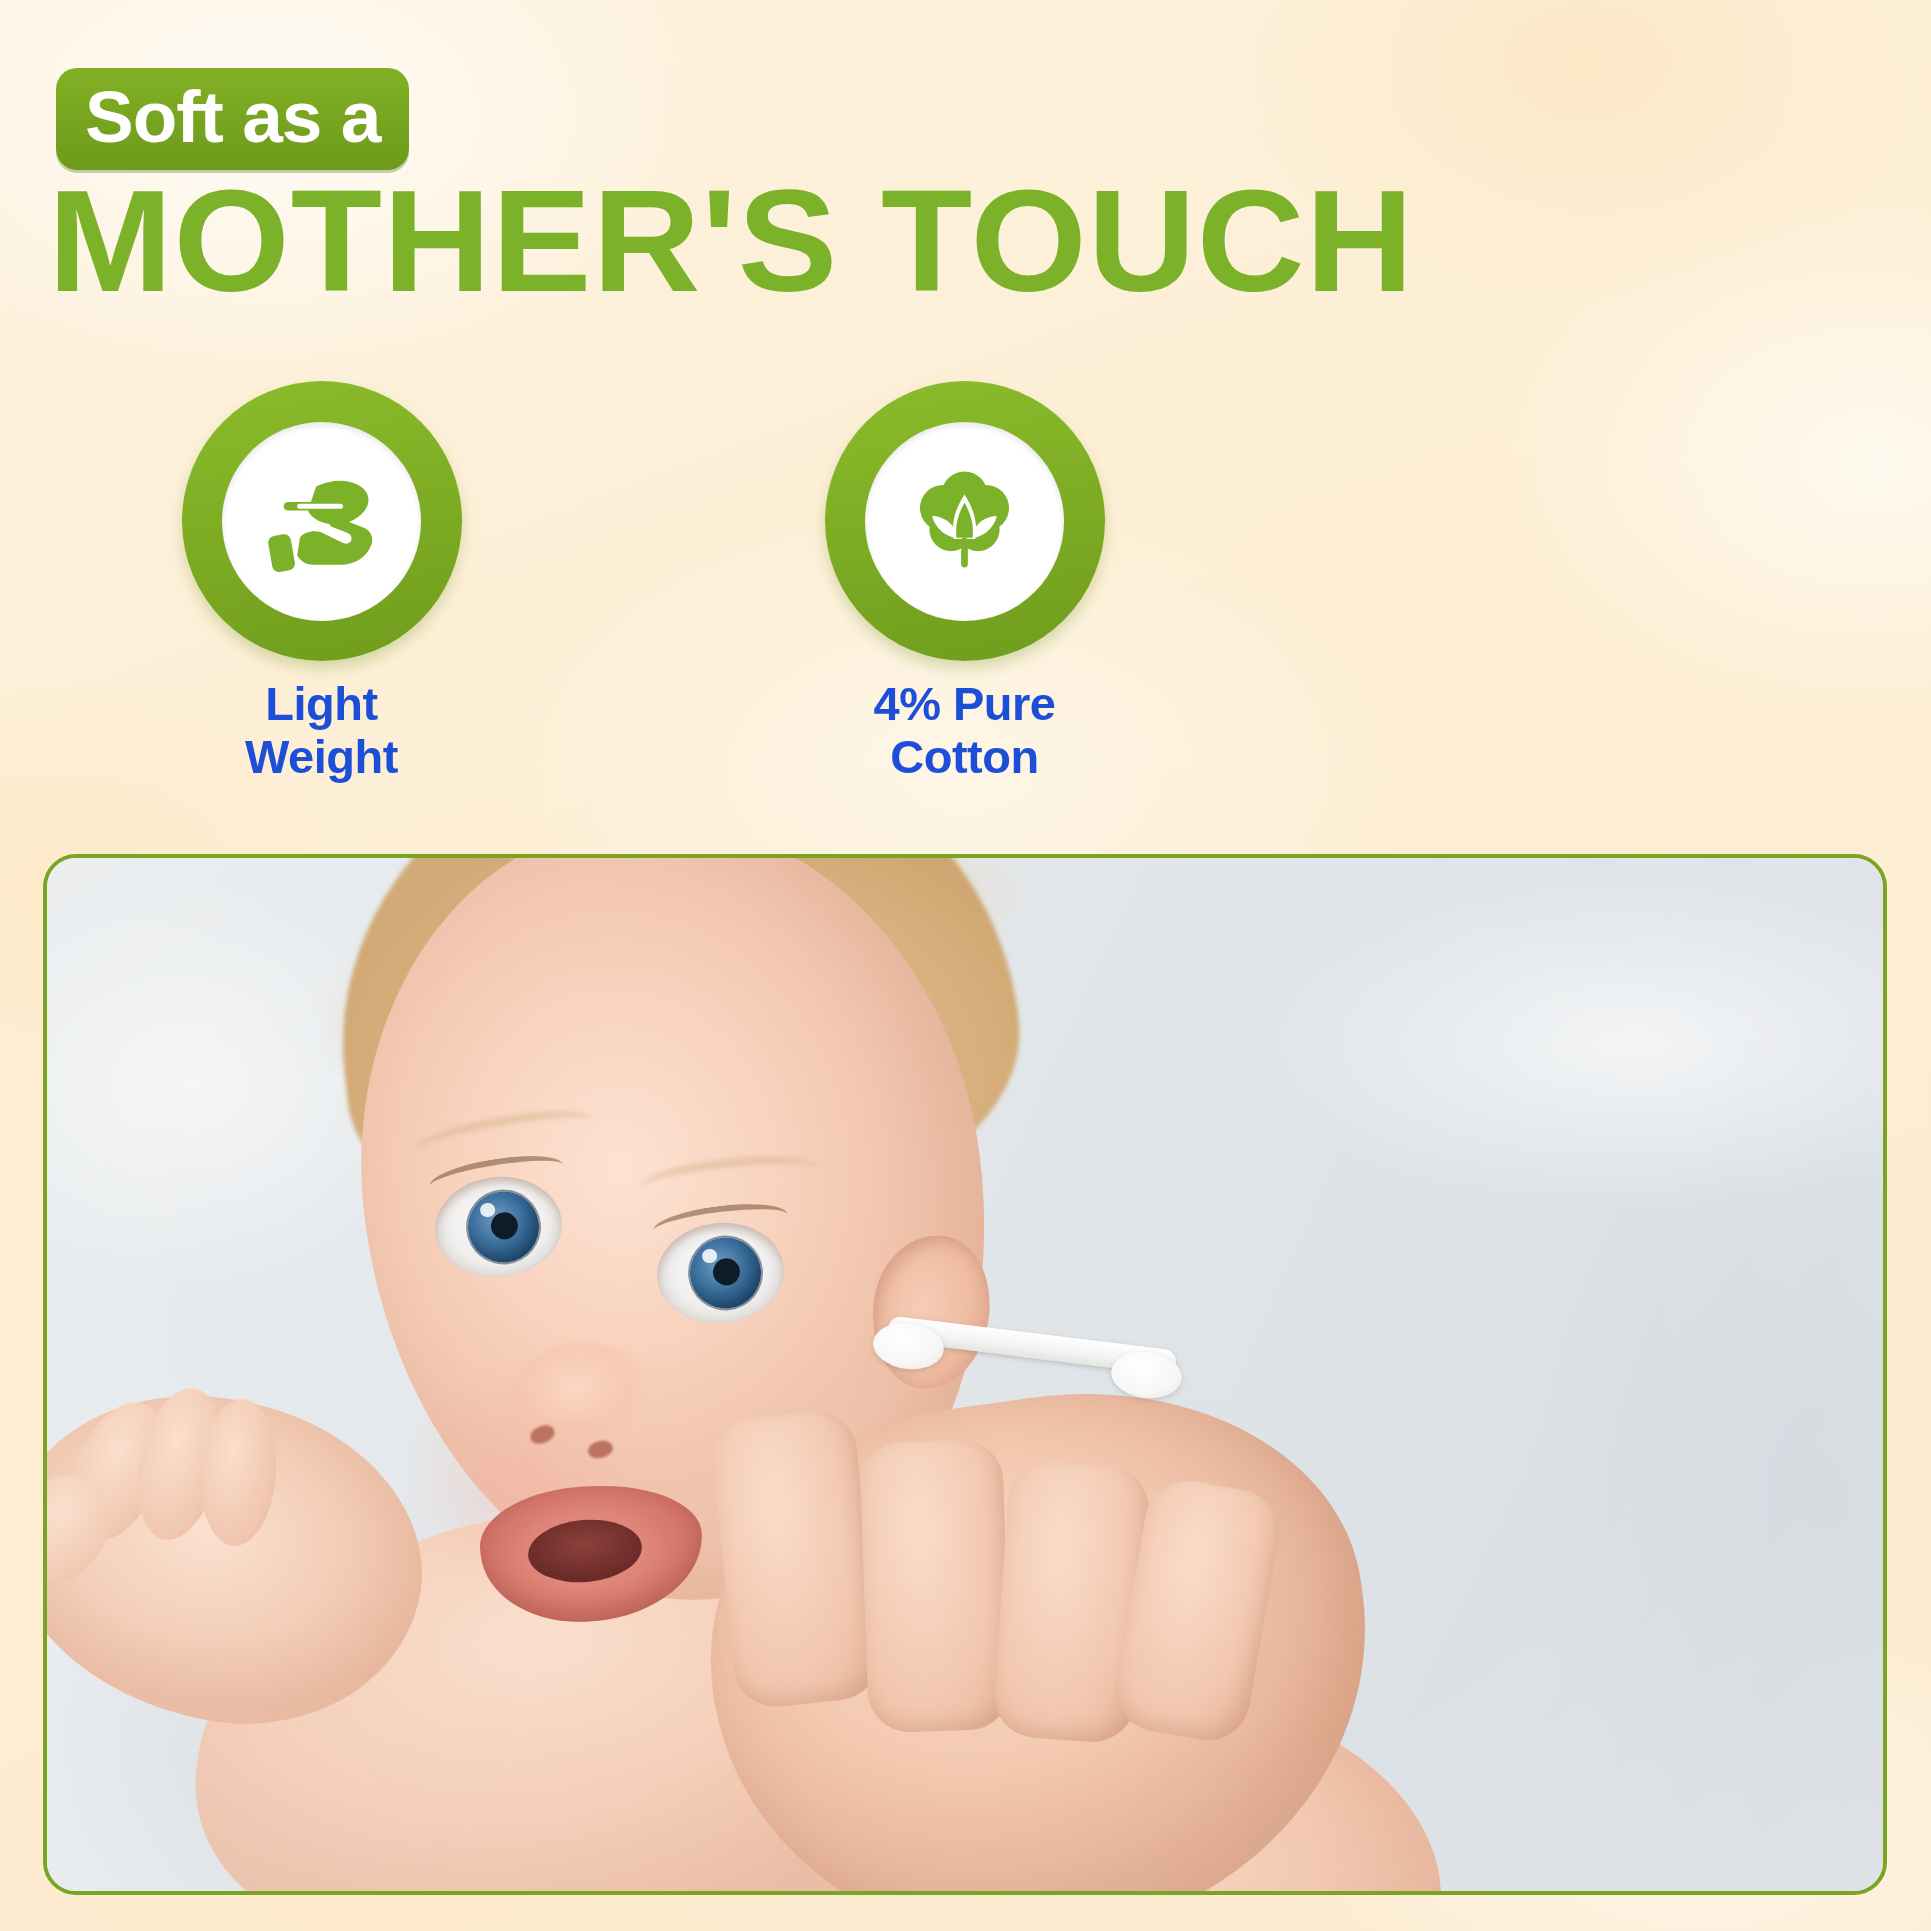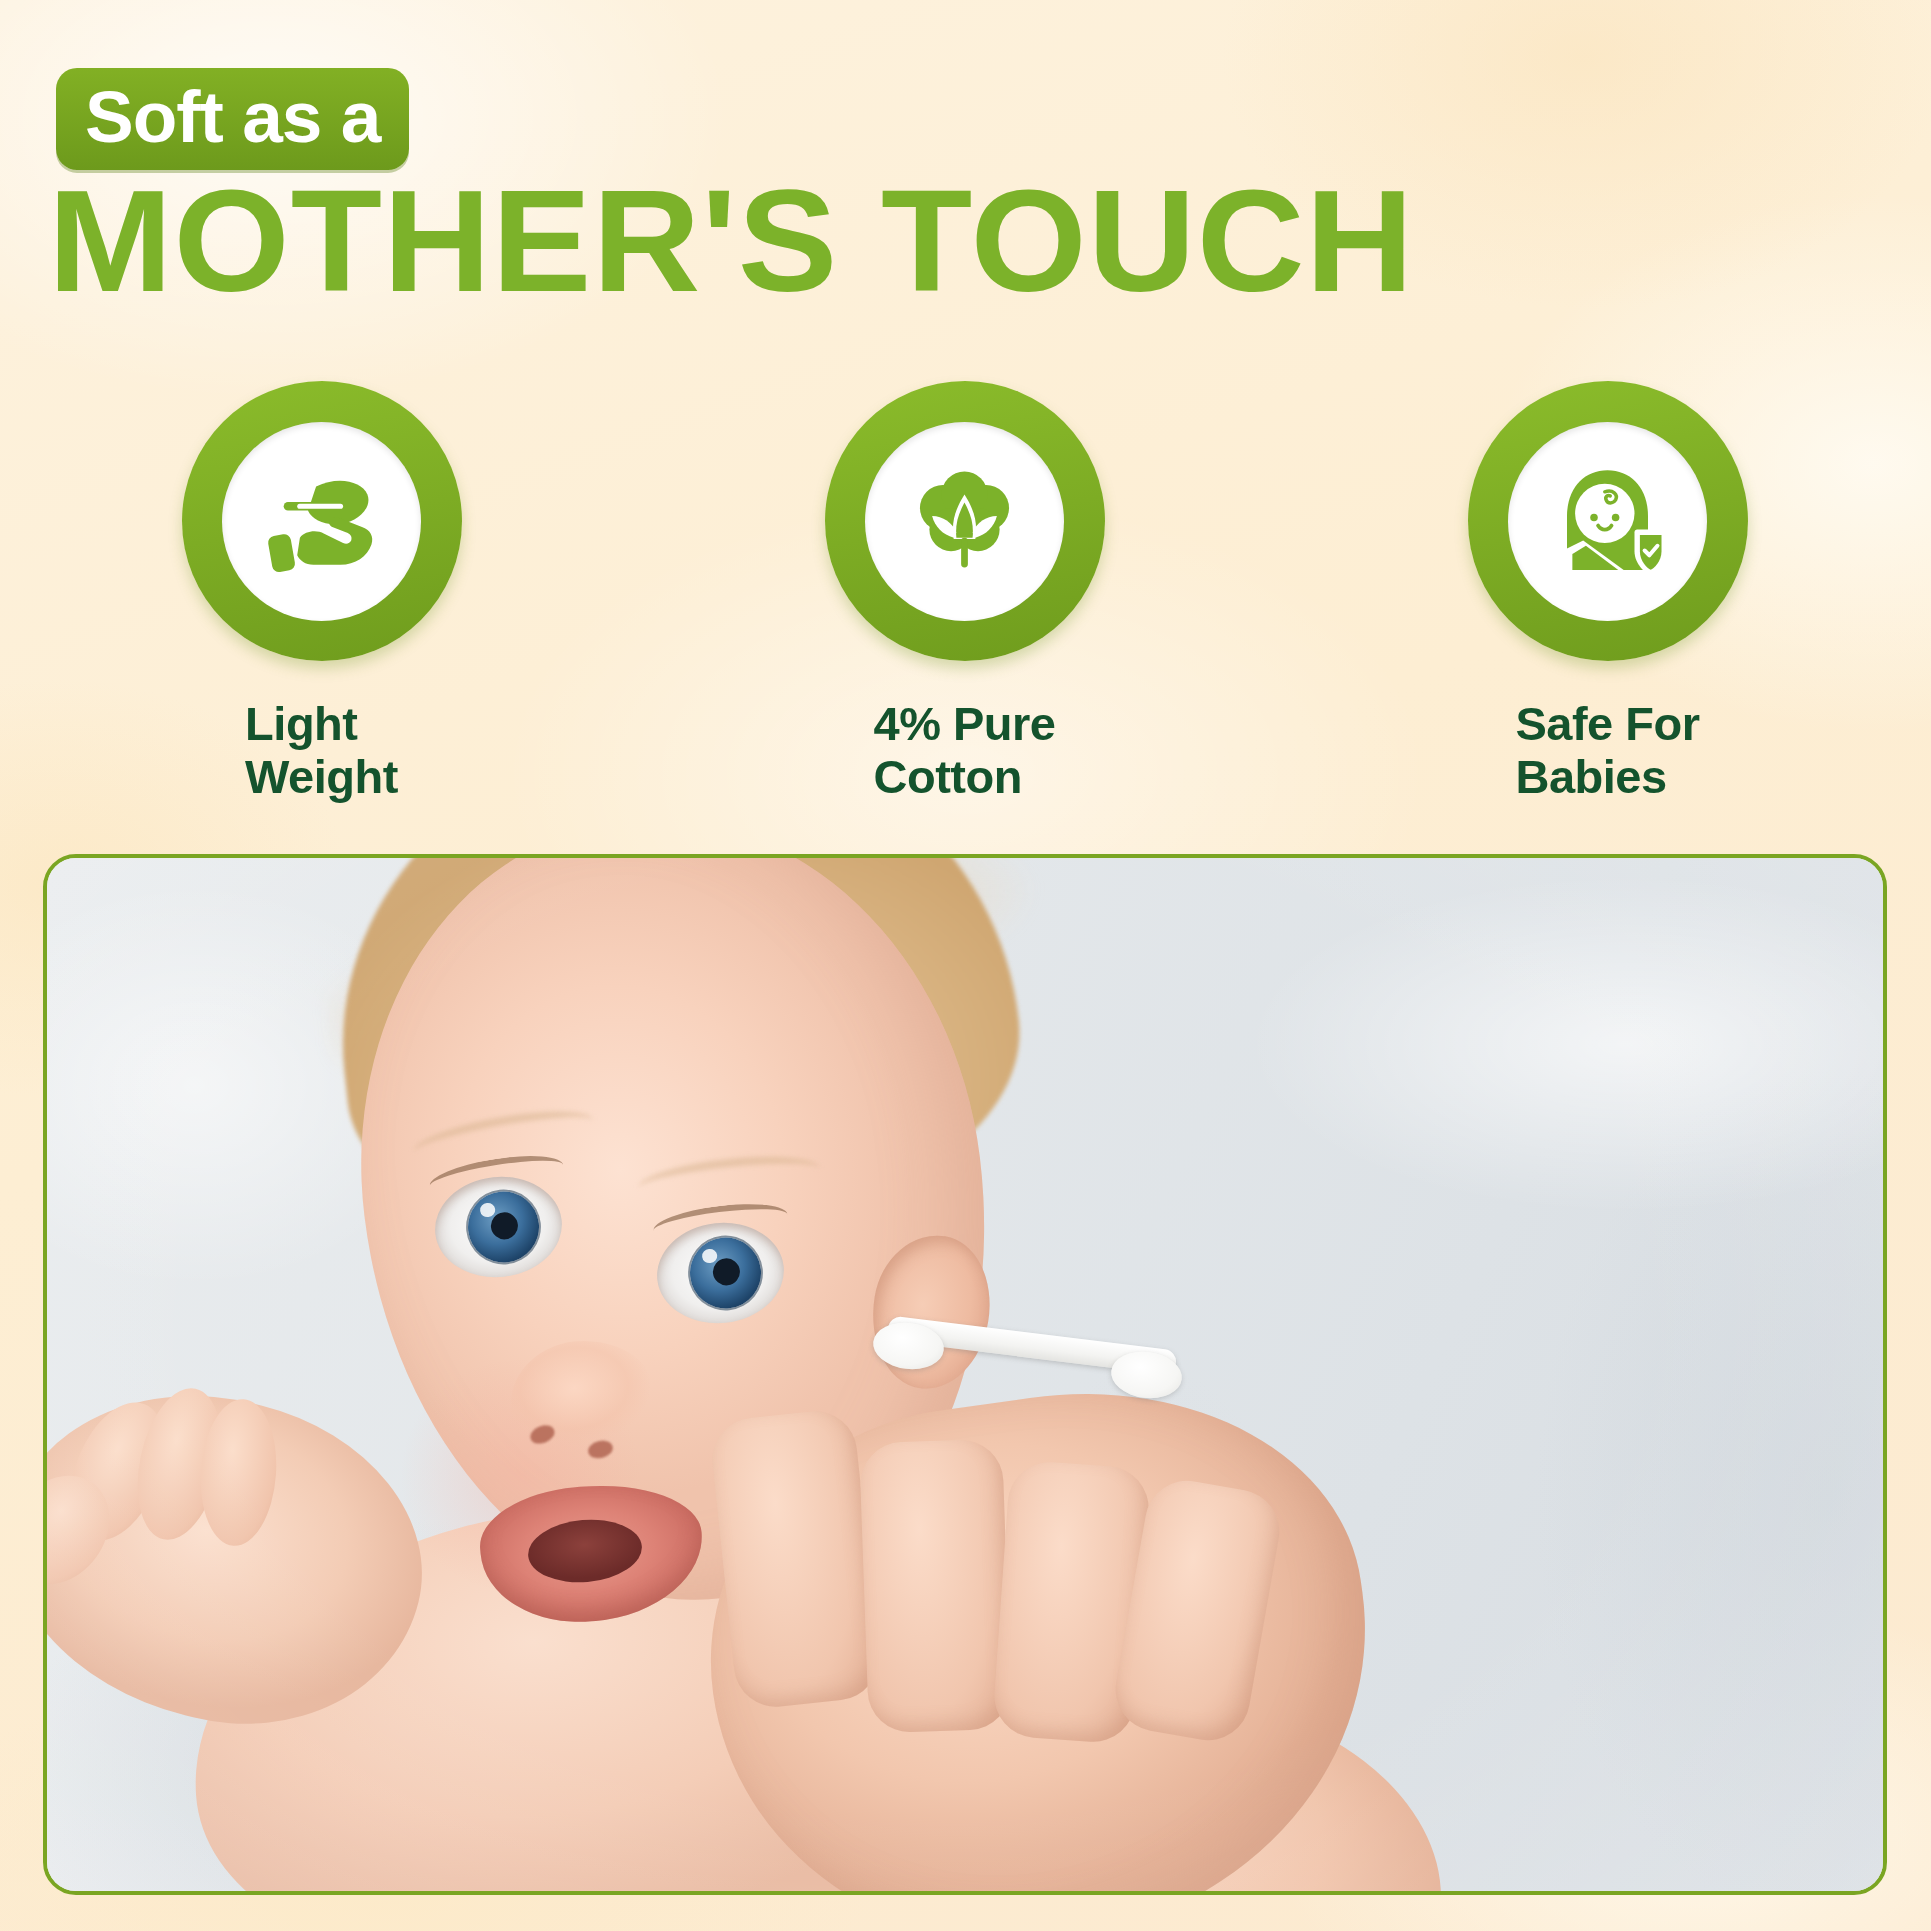--- a/index.html
+++ b/index.html
@@ -77,25 +77,26 @@
   .feature-badge-inner{
     width:199px; height:199px;
     border-radius:50%;
     background:#ffffff;
     display:flex; align-items:center; justify-content:center;
     box-shadow:inset 0 2.9px 6.8px rgba(0,0,0,.10);
   }
   .feature-badge-inner svg{ width:135px; height:135px; display:block; }
 
   .feature-label{
-    margin-top:37px;
-    color:#14532d;
+    margin-top:17px;
+    color:#1d4ed8;
     font-size:47px;
     font-weight:bold;
     line-height:1.12;
+    text-align:center;
     letter-spacing:-0.5px;
     white-space:pre-line;
   }
 
   
   #photo-frame{
     position:absolute; left:43px; top:854px;
     width:1844px; height:1041px;
     border:4.8px solid #7aa522;
     border-radius:33px;
@@ -358,49 +359,20 @@
             <path d="M58 62 C66 60 72 54 74 46 C66 46 59 51 56 58 Z" fill="#ffffff"></path>
 
             <rect x="47.5" y="62" width="5" height="22" rx="2.5" fill="#7cb22a"></rect>
           </svg>
         </div>
       </div>
       <div class="feature-label">4% Pure
 Cotton</div>
     </div>
 
-    <div class="feature">
-      <div class="feature-badge">
-        <div class="feature-badge-inner">
-          <svg viewBox="0 0 100 100">
-
-            <path d="M50 12 C68 12 80 26 80 46 L80 86 L20 86 L20 46 C20 26 32 12 50 12 Z" fill="#7cb22a"></path>
-
-            <circle cx="48" cy="44" r="22" fill="#ffffff"></circle>
-
-            <path d="M48 28 C54 26 58 30 56 34 C54 37 50 37 49 34 C48 32 50 30 52 31" fill="none" stroke="#7cb22a" stroke-width="2.6" stroke-linecap="round"></path>
-
-            <circle cx="40" cy="47" r="2.8" fill="#7cb22a"></circle>
-            <circle cx="56" cy="47" r="2.8" fill="#7cb22a"></circle>
-
-            <path d="M43 53 C45.5 57 50.5 57 53 53" fill="none" stroke="#7cb22a" stroke-width="2.8" stroke-linecap="round"></path>
-
-            <path d="M32 64 L62 86 L20 86 L20 70 Z" fill="#ffffff"></path>
-            <path d="M34 68 L58 86 L24 86 L24 74 Z" fill="#7cb22a"></path>
-
-            <path d="M72 56 L92 56 C93.2 56 94 56.8 94 58 L94 72 C94 82 85 89 82 90
-                     C79 89 70 82 70 72 L70 58 C70 56.8 70.8 56 72 56 Z" fill="#ffffff"></path>
-            <path d="M74 60 L90 60 L90 72 C90 79.5 84.5 84.5 82 85.8 C79.5 84.5 74 79.5 74 72 Z" fill="#7cb22a"></path>
-            <path d="M77.5 71.5 L81 75 L87 68" fill="none" stroke="#ffffff" stroke-width="3" stroke-linecap="round" stroke-linejoin="round"></path>
-          </svg>
-        </div>
-      </div>
-      <div class="feature-label">Safe For
-Babies</div>
-    </div>
 
   </div>
 
   <div id="photo-frame">
     <div id="photo">
       <div id="sheet-wrinkles"></div>
 
       <div id="baby-body"></div>
       <div id="baby-arm"></div>
       <div class="babyfinger" style="left:29px;  top:541px; width:83px;  height:145px; transform:rotate(22deg);"></div>

